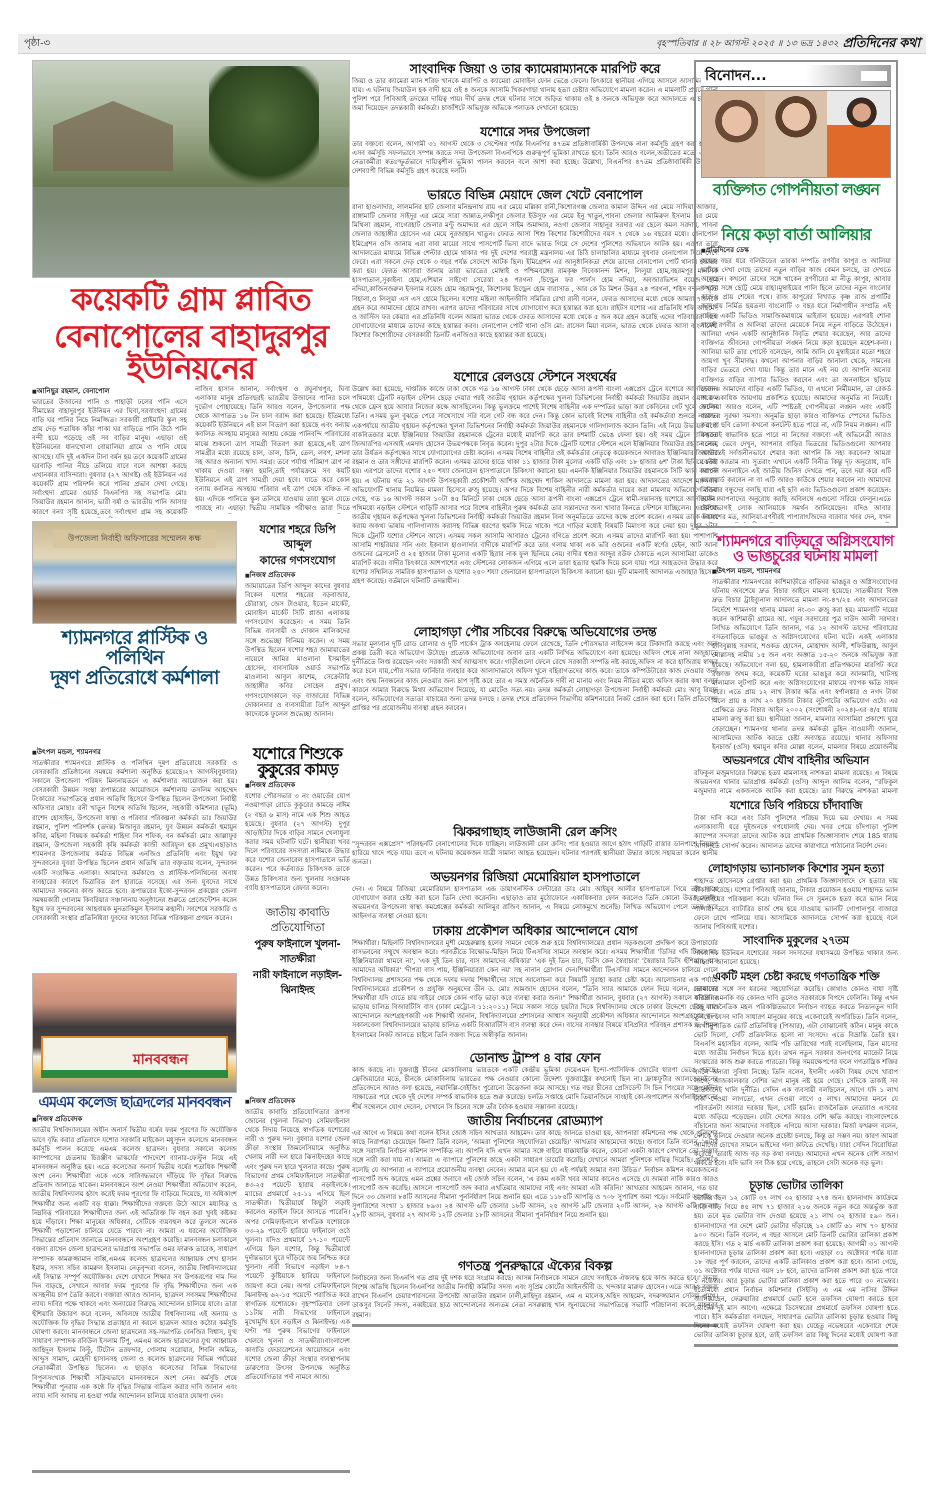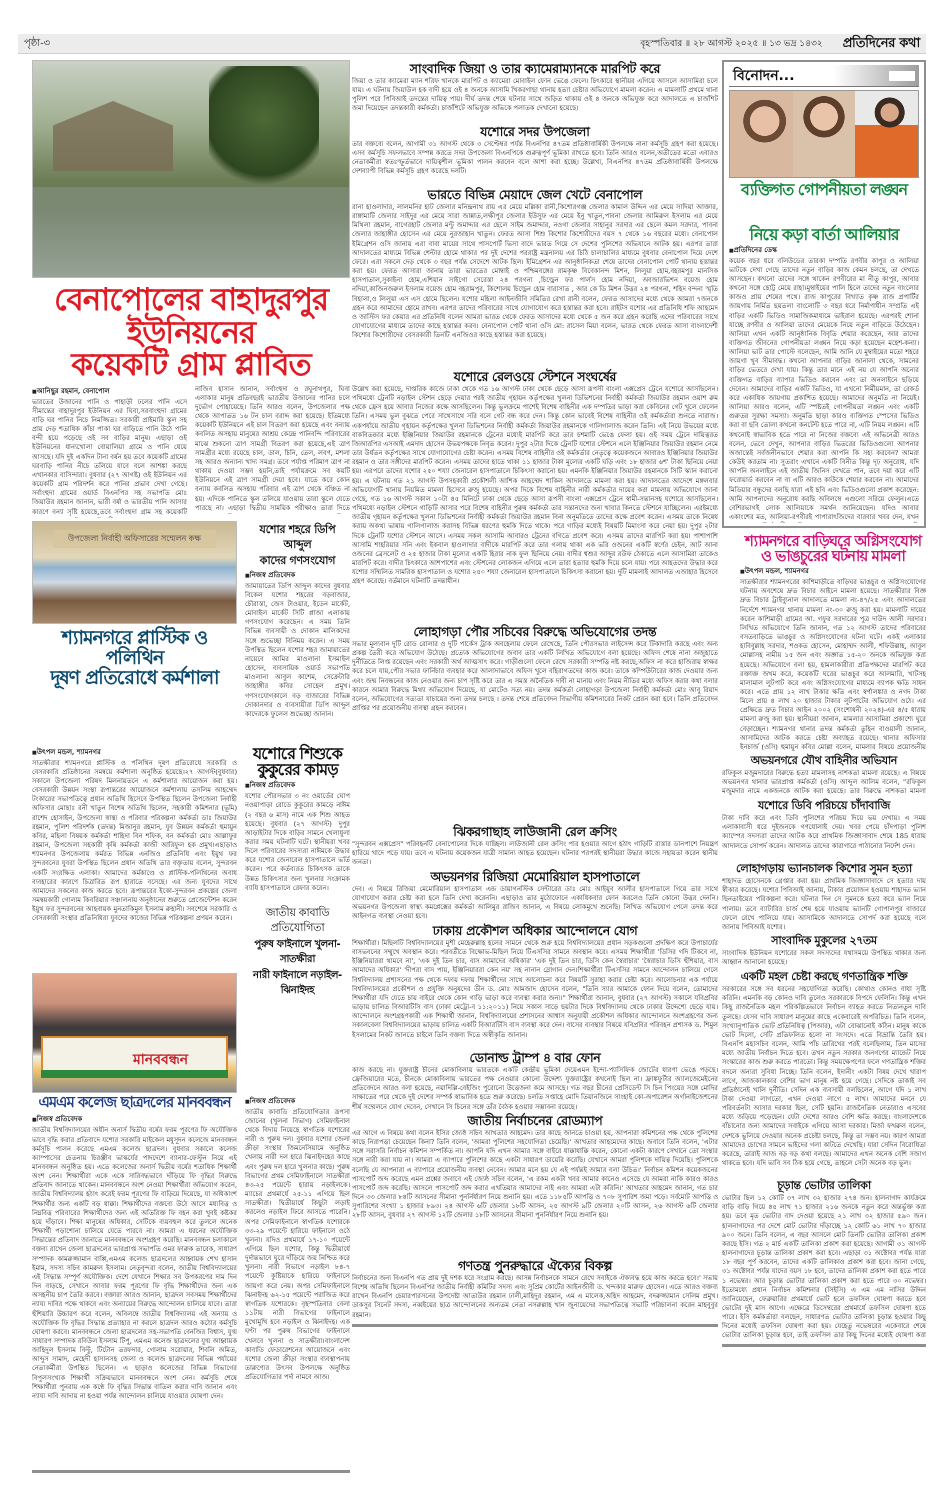--- a/index.html
+++ b/index.html
@@ -1,28 +1,28 @@
 <!DOCTYPE html>
 <html><head>
 <meta charset="utf-8">
 <style>
   * { box-sizing: border-box; margin: 0; padding: 0; }
   html, body { width: 945px; height: 1485px; background: #ffffff; overflow: hidden; }
   body { position: relative; font-family: "DejaVu Serif", serif; color: #222; }
 
   .masthead { position: absolute; left: 18px; top: 34px; width: 908px; height: 20px; background: #ececec; border-bottom: 1px solid #cfcfcf; display: flex; align-items: center; justify-content: space-between; padding: 0 6px; }
   .page-no { font-size: 10px; color: #222; }
-  .mast-right { display: flex; align-items: center; gap: 20px; }
+  .mast-right { display: flex; align-items: center; gap: 4px; font-style: italic; }
   .dateline { font-size: 9px; color: #222; }
   .logo { font-size: 13px; font-weight: bold; color: #111; letter-spacing: -0.3px; }
 
   .col { position: absolute; top: 60px; }
   .col-left { left: 32px; width: 318px; }
   .col-mid { left: 352px; width: 366px; }
-  .col-right { left: 722px; width: 204px; }
+  .col-right { left: 694px; width: 204px; }
 
   .txt { font-size: 6.6px; line-height: 9.15px; text-align: justify; color: #2a2a2a; overflow: hidden; }
   .byline { font-size: 6.8px; font-weight: bold; color: #222; margin-bottom: 1px; }
   .byline::before { content: "\25A0 "; font-size: 5px; }
 
   .photo { position: relative; overflow: hidden; border: 1px solid #bbb; }
   .photo-flood { height: 218px; background: linear-gradient(180deg, #c9d1c4 0%, #9fae8f 30%, #6d7e57 55%, #5a6a4a 70%, #8a9a8a 100%); }
   .photo-flood .hut { position: absolute; left: 20px; top: 40px; width: 120px; height: 70px; background: #7b6d55; clip-path: polygon(0 35%, 50% 0, 100% 35%, 100% 100%, 0 100%); opacity: .8; }
   .photo-flood .water { position: absolute; left: 0; right: 0; bottom: 0; height: 90px; background: linear-gradient(180deg, #7f8d7a, #9aa59a); opacity: .75; }
   .photo-flood .tree { position: absolute; right: 30px; top: 5px; width: 110px; height: 130px; background: radial-gradient(circle at 50% 40%, #4d6a36, #2e4620 60%, transparent 70%); }
@@ -69,22 +69,22 @@
 </div>
 
 <div class="col col-left">
   <div class="photo photo-flood">
     <div class="tree"></div>
     <div class="hut"></div>
     <div class="water"></div>
   </div>
 
   <div style="margin-top:5px;">
+    <div class="headline hl-red" style="margin-bottom:4px;">কয়েকটি গ্রাম প্লাবিত</div>
     <div class="headline hl-red">বেনাপোলের বাহাদুরপুর ইউনিয়নের</div>
-    <div class="headline hl-red" style="margin-bottom:4px;">কয়েকটি গ্রাম প্লাবিত</div>
     <div class="two-col">
       <div>
         <div class="byline">আনিছুর রহমান, বেনাপোল</div>
         <div class="txt" style="height:120px;">ভারতের উজানের পানি ও পাহাড়ী ঢলের পানি এসে সীমান্তের বাহাদুরপুর ইউনিয়ন এর ঘিবা,সরবাংহুদা গ্রামের বাড়ি ঘর পানির নিচে নিমজ্জিত। সরকারী প্রাইমারি স্কুল সহ প্রায় দেড় শতাধিক কাঁচা পাকা ঘর বাড়িতে পানি উঠে পানি বন্দী হয়ে পড়েছে ওই সব বাড়ির মানুষ। এছাড়া ওই ইউনিয়নের ধান্যখোলা বোয়ালিয়া গ্রামে ও পানি ধেয়ে আসছে। যদি দুই একদিন টানা বর্ষন হয় তবে কয়েকটি গ্রামের ঘরবাড়ি পানির নীচে তলিয়ে যাবে বলে আশঙ্কা করছে এখানকার বাসিন্দারা। বুধবার (২৭ আগষ্ট) ওই ইউনিয়ন এর কয়েকটি গ্রাম পরিদর্শন করে পানির প্রভাব দেখা গেছে। সর্বাংহুদা গ্রামের ওয়ার্ড বিএনপির সহ সভাপতি মোঃ জিয়াউর রহমান জানান, ভারী বর্ষা ও ভারতীয় পানি আসার কারণে বন্যা সৃষ্টি হয়েছে,তবে সর্বাংহুদা গ্রাম সহ কয়েকটি গ্রাম বন্যায় কবলিত পানিবন্দী এলাকার অসহায় মানুষরা এখনো পর্যন্ত কোন সরকারি অনুদান পায়নি। শার্শা উপজেলা নির্বাহী অফিসার ডাঃ কাজী</div>
       </div>
       <div>
         <div class="txt" style="height:129px;">নাজিব হাসান জানান, সর্বাংহুদা ও রঘুনাথপুর, ঘিবা এলাকার মানুষ প্রতিবছরই ভারতীয় উজানের পানির চলে দুর্ভোগ পোহায়েছে। তিনি আরও বলেন, উপজেলার পক্ষ থেকে আপাতত ১৬ টন চাল বরাদ্দ করা হয়েছে। ইতিমধ্যে কয়েকটি ইউনিয়নে এই চাল বিতরণ করা হয়েছে এবং বন্যায় কবলিত অসহায় মানুষের আশ্রয় কেন্দ্রে পানিবন্দি পরিবারের মাঝে শুকনো ত্রাণ সামগ্রী বিতরণ করা হয়েছে,এই ত্রাণ সামগ্রীর মধ্যে রয়েছে চাল, ডাল, চিনি, তেল, লবণ, মশলা সহ আরও অন্যান্য খাদ্য সমগ্র। তবে পর্যাপ্ত পরিমাণ ত্রাণ না থাকায় দেওয়া সম্ভব হয়নি,তাই পর্যায়ক্রমে সব কয়টি ইউনিয়নে এই ত্রাণ সামগ্রী দেয়া হবে। যাতে করে কোন বন্যায় কবলিত অসহায় পরিবার এই ত্রাণ থেকে বঞ্চিত না হয়। এদিকে পানিতে স্কুল তলিয়ে যাওয়ায় তারা স্কুলে যেতে পারছে না। এছাড়া দ্বিতীয় সাময়িক পরীক্ষাও তারা দিতে পারছে না। বিকল্প ব্যবস্থা না করলে ছেলে মেয়েরা শিক্ষা থেকে পিছিয়ে যাবে বলে স্থানীয়রা মন্তব্য করেন।</div>
       </div>
     </div>
   </div>

